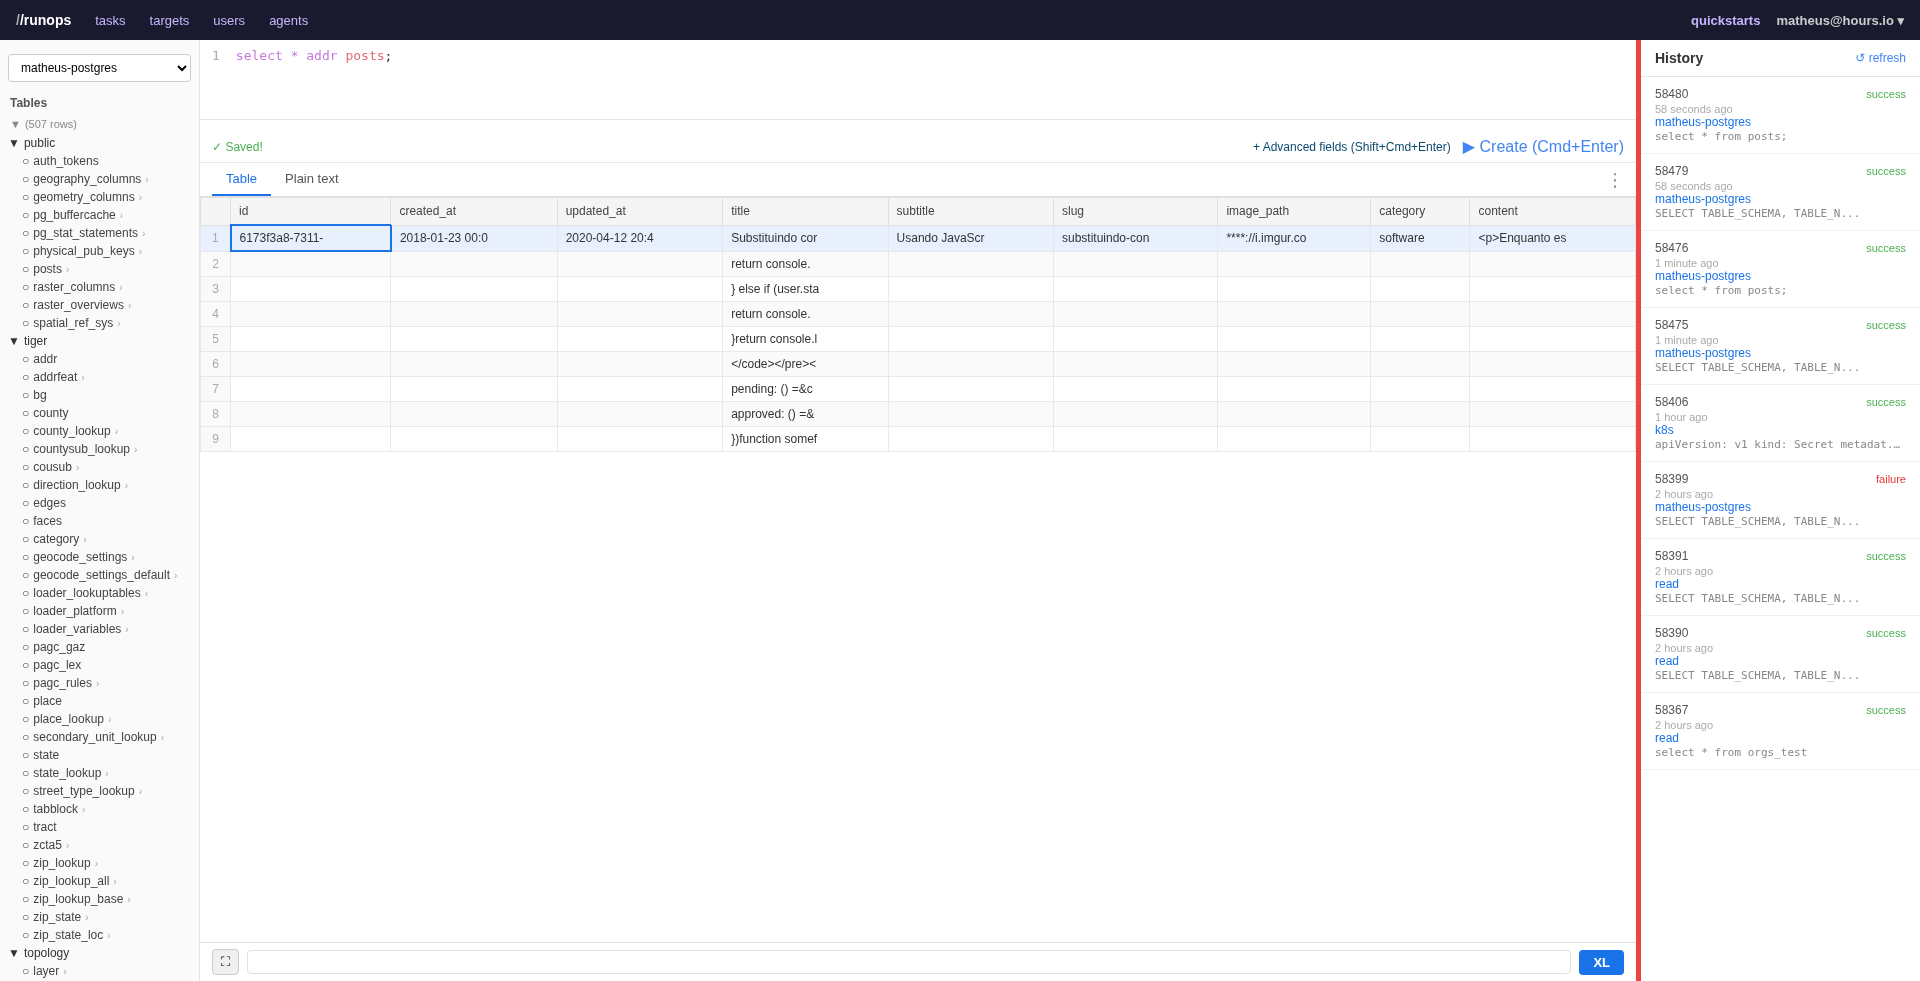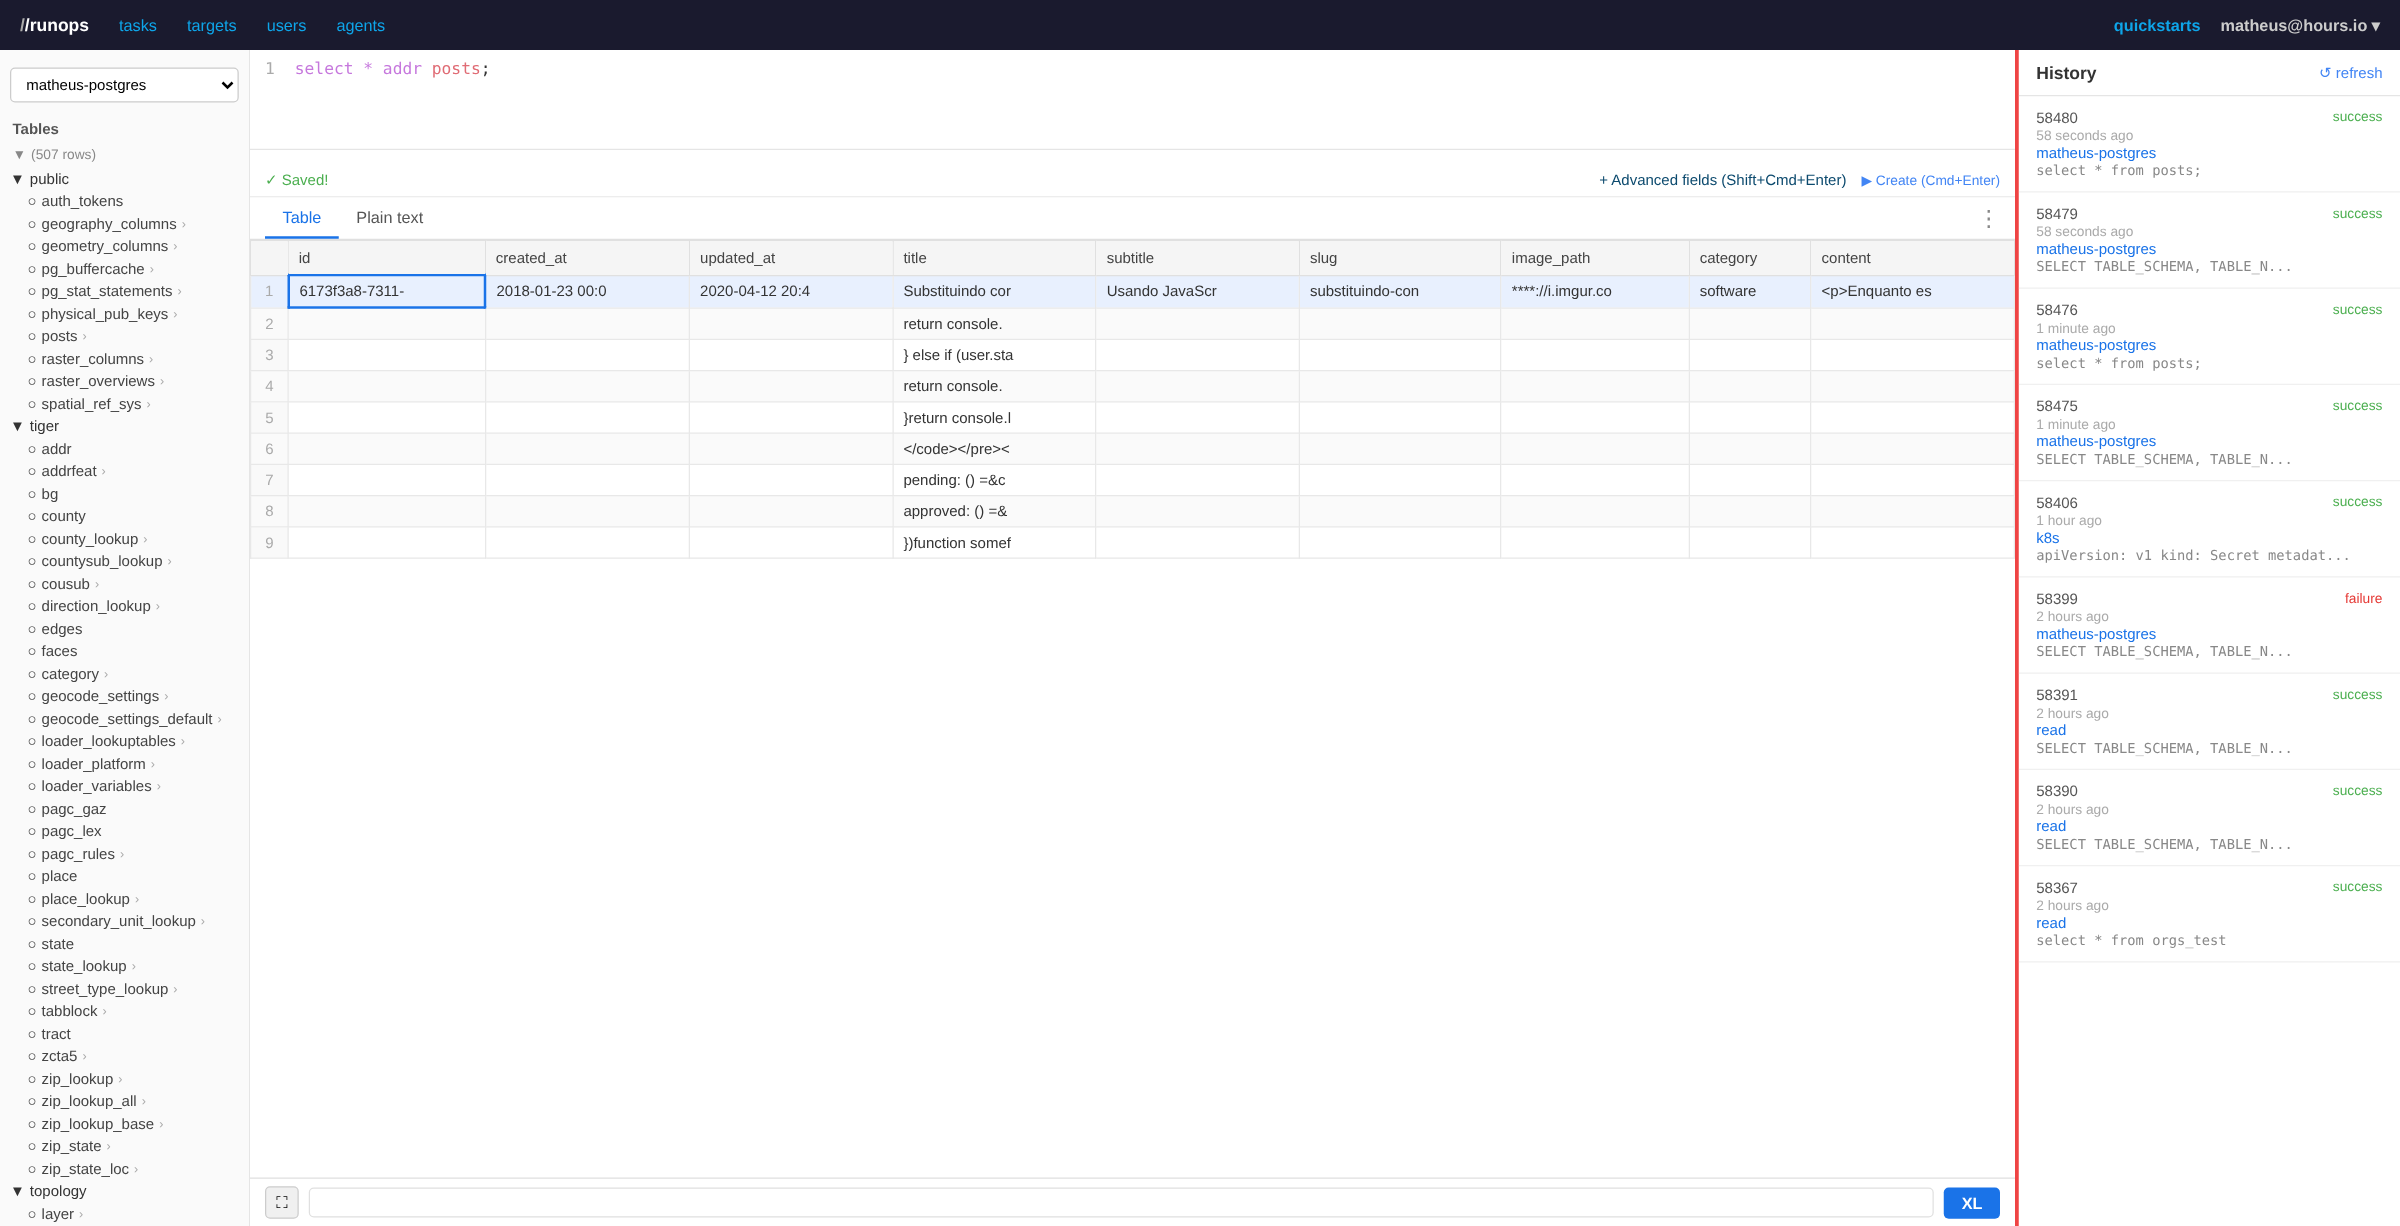--- a/index.html
+++ b/index.html
@@ -2,21 +2,21 @@
 <html><head>
   <meta charset="utf-8">
   <style>
     * { box-sizing: border-box; margin: 0; padding: 0; }
     body { font-family: -apple-system, BlinkMacSystemFont, 'Segoe UI', sans-serif; font-size: 12px; background: #fff; color: #333; height: 981px; overflow: hidden; display: flex; flex-direction: column; }
 
     
     .top-nav { display: flex; align-items: center; height: 40px; background: #1a1a2e; padding: 0 16px; gap: 24px; flex-shrink: 0; }
     .top-nav .logo { color: #fff; font-weight: bold; font-size: 14px; }
     .top-nav .logo span { color: #aaa; }
-    .top-nav a { color: #0ea5e9; text-decoration: none; font-size: 13px; text-align: center; }
+    .top-nav a { color: #c4b5fd; text-decoration: none; font-size: 13px; text-align: center; }
     .top-nav .right { margin-left: auto; display: flex; gap: 16px; align-items: center; color: #ccc; font-size: 13px; font-weight: bold; }
 
     
     .main-layout { display: flex; flex: 1; overflow: hidden; }
 
     
     .sidebar { width: 200px; background: #fafafa; border-right: 1px solid #e5e5e5; overflow-y: auto; flex-shrink: 0; padding: 8px 0; }
     .sidebar-db-selector { padding: 6px 8px; }
     .sidebar-db-selector select { width: 100%; padding: 5px 8px; border: 1px solid #ccc; border-radius: 4px; font-size: 12px; background: #fff; }
     .sidebar-section-title { padding: 8px 10px 4px; font-weight: 600; font-size: 12px; color: #555; }
@@ -35,21 +35,21 @@
     .kw-star { color: #c678dd; }
     .kw-from { color: #c678dd; }
     .kw-table { color: #e06c75; }
     .kw-semi { color: #333; }
 
     
     .editor-toolbar { padding: 6px 12px; display: flex; align-items: center; gap: 8px; border-bottom: 1px solid #e8e8e8; background: #fff; margin-top: 11px; }
     .saved-indicator { font-size: 12px; color: #4caf50; display: flex; align-items: center; gap: 4px; }
     .toolbar-right { margin-left: auto; display: flex; align-items: center; gap: 12px; }
     .btn-advanced { font-size: 12px; color: #0c4a6e; background: none; border: none; cursor: pointer; }
-    .btn-create { font-size: 11px; color: #4285f4; background: none; border: none; cursor: pointer; font-weight: 500; }
+    .btn-create { font-size: 16px; color: #4285f4; background: none; border: none; cursor: pointer; font-weight: 500; }
 
     
     .result-tabs { display: flex; border-bottom: 1px solid #e0e0e0; background: #fff; padding: 0 12px; align-items: center; }
     .tab { padding: 8px 14px; font-size: 13px; cursor: pointer; color: #555; border-bottom: 2px solid transparent; }
     .tab.active { color: #1a73e8; border-bottom: 2px solid #1a73e8; font-weight: 500; }
     .tab-more { margin-left: auto; color: #888; cursor: pointer; font-size: 18px; line-height: 1; }
 
     
     .search-bar { padding: 8px 12px; background: #fff; }
     .search-bar input { width: 100%; padding: 6px 12px; border: 1px solid #ccc; border-radius: 4px; font-size: 13px; outline: none; }
@@ -64,21 +64,21 @@
     td.row-num { color: #aaa; text-align: center; width: 30px; background: #f9f9f9; }
     td.id-cell { background: #fff3e0; border: 2px solid #1a73e8; }
 
     
     .bottom-bar { display: flex; align-items: center; padding: 6px 12px; border-top: 1px solid #e0e0e0; background: #fff; gap: 8px; }
     .btn-fullscreen { background: #f0f0f0; border: 1px solid #ccc; border-radius: 4px; padding: 4px 8px; cursor: pointer; font-size: 13px; }
     .bottom-input { flex: 1; border: 1px solid #e0e0e0; border-radius: 4px; padding: 4px 8px; font-size: 12px; outline: none; }
     .btn-xl { background: #1a73e8; color: #fff; border: none; border-radius: 4px; padding: 5px 14px; font-size: 13px; font-weight: 600; cursor: pointer; }
 
     
-    .history-panel { width: 308px; border-left: 3px solid #ef4444; background: #fff; overflow-y: auto; flex-shrink: 0; }
+    .history-panel { width: 284px; border-left: 5px solid #ef4444; background: #fff; overflow-y: auto; flex-shrink: 0; }
     .history-header { display: flex; align-items: center; padding: 10px 14px; border-bottom: 1px solid #e5e5e5; }
     .history-title { font-weight: 600; font-size: 14px; color: #333; }
     .history-refresh { margin-left: auto; font-size: 12px; color: #4285f4; cursor: pointer; display: flex; align-items: center; gap: 4px; }
     .history-item { padding: 10px 14px; border-bottom: 1px solid #f0f0f0; cursor: pointer; }
     .history-item-top { display: flex; justify-content: space-between; align-items: center; margin-bottom: 2px; }
     .history-id { font-size: 12px; color: #555; font-weight: 500; }
     .history-time { font-size: 11px; color: #aaa; }
     .history-status-success { font-size: 11px; color: #4caf50; font-weight: 500; }
     .history-status-failure { font-size: 11px; color: #e53935; font-weight: 500; }
     .history-db { font-size: 12px; color: #1a73e8; font-weight: 500; margin-bottom: 1px; }

